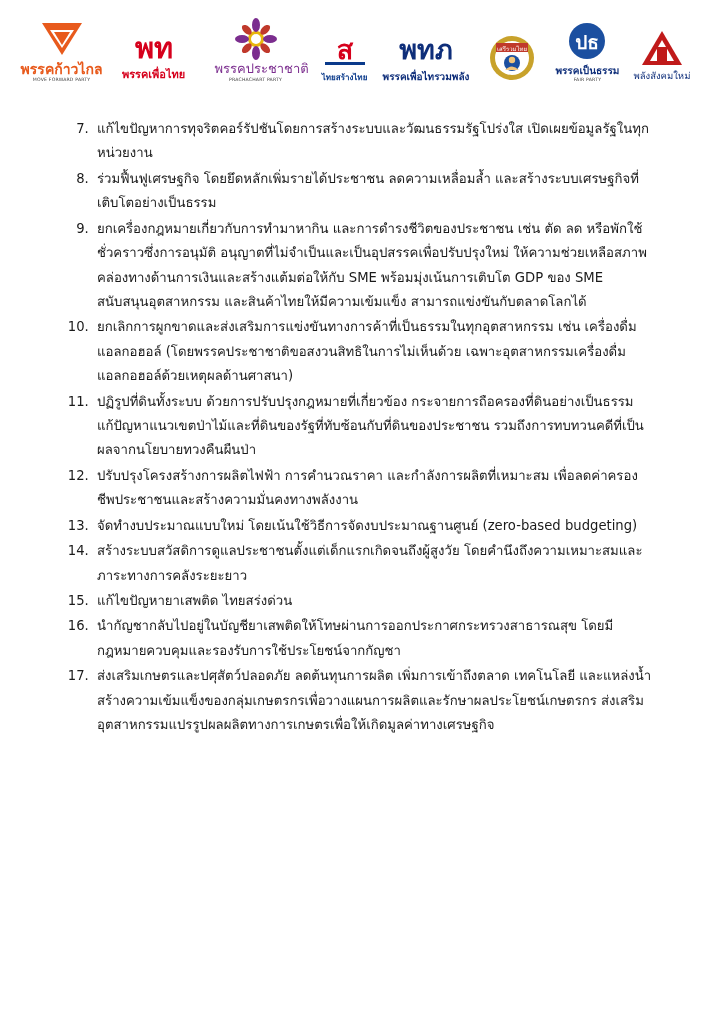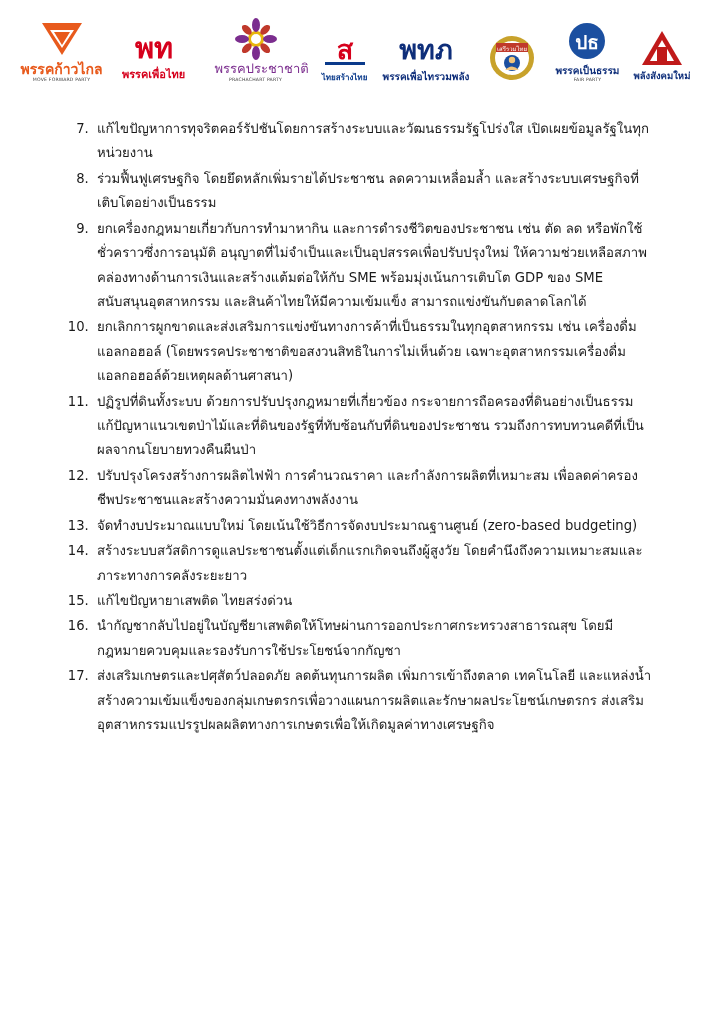--- a/index.html
+++ b/index.html
@@ -59,21 +59,21 @@
     white-space: nowrap;
   }
 
   
   .l-kaoklai .logo-name { color:#E85A1C; font-weight:bold; }
   .l-pheuthai .logo-name { color:#D6001C; font-weight:bold; font-size:11px; }
   .l-prachachart .logo-name { color:#7B2D8E; font-weight:normal; font-size:13px;margin-left:10px; }
   .l-thaisangthai .logo-name { color:#0A3A8B; font-weight:bold; font-size:8px; }
   .l-ptp .logo-name { color:#0E2E7A; font-weight:bold; font-size:10px; }
   .l-fair .logo-name { color:#0E2E7A; font-weight:bold; font-size:10px; }
-  .l-newpower .logo-name { color:#0E2E7A; font-weight:bold; font-size:9.5px; }
+  .l-newpower .logo-name { color:#0E2E7A; font-weight:normal; font-size:9.5px; }
 
   
   .content {
     padding: 14px 46px 0 46px;
   }
   ol.items {
     margin: 13px;
     padding: 0 0 0 34px;
     list-style: decimal;
   }

